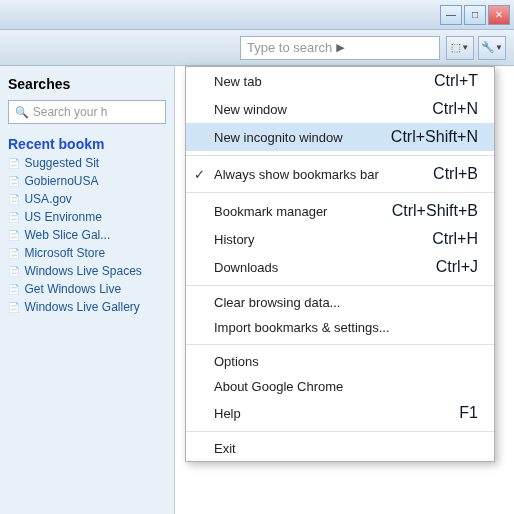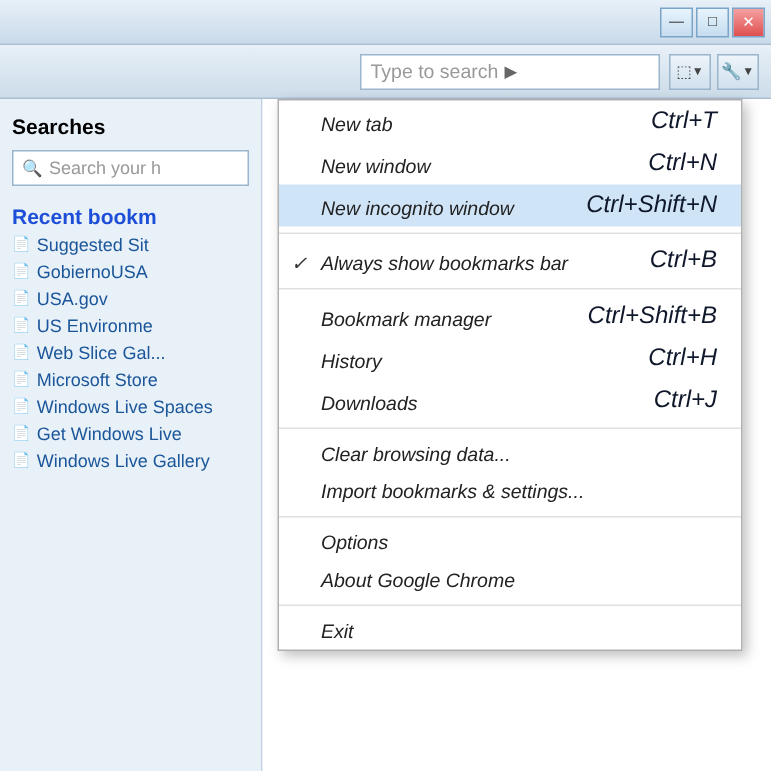--- a/index.html
+++ b/index.html
@@ -187,27 +187,26 @@
       left: 185px;
       width: 310px;
       background: white;
       border: 1px solid #b0b0b0;
       box-shadow: 3px 3px 8px rgba(0,0,0,0.25);
       z-index: 100;
     }
 
     .menu-item {
       display: flex;
-      align-items: flex-end;
+      align-items: center;
       padding: 5px 16px 5px 28px;
       cursor: pointer;
       color: #222;
       font-size: 13px;
       position: relative;
-      font-style: italic;
     }
 
     .menu-item.highlighted {
       background: #d0e4f7;
     }
 
     .menu-item .shortcut {
       margin-left: auto;
       color: #0f172a;
       font-size: 16px;
@@ -335,20 +334,24 @@
       <div class="menu-separator"></div>
 
       <div class="menu-item no-shortcut">
         <span>Options</span>
       </div>
 
       <div class="menu-item no-shortcut">
         <span>About Google Chrome</span>
       </div>
 
+      <div class="menu-item">
+        <span>Help</span>
+        <span class="shortcut">F1</span>
+      </div>
 
       <div class="menu-separator"></div>
 
       <div class="menu-item no-shortcut">
         <span>Exit</span>
       </div>
 
     </div>
 
   </div>

